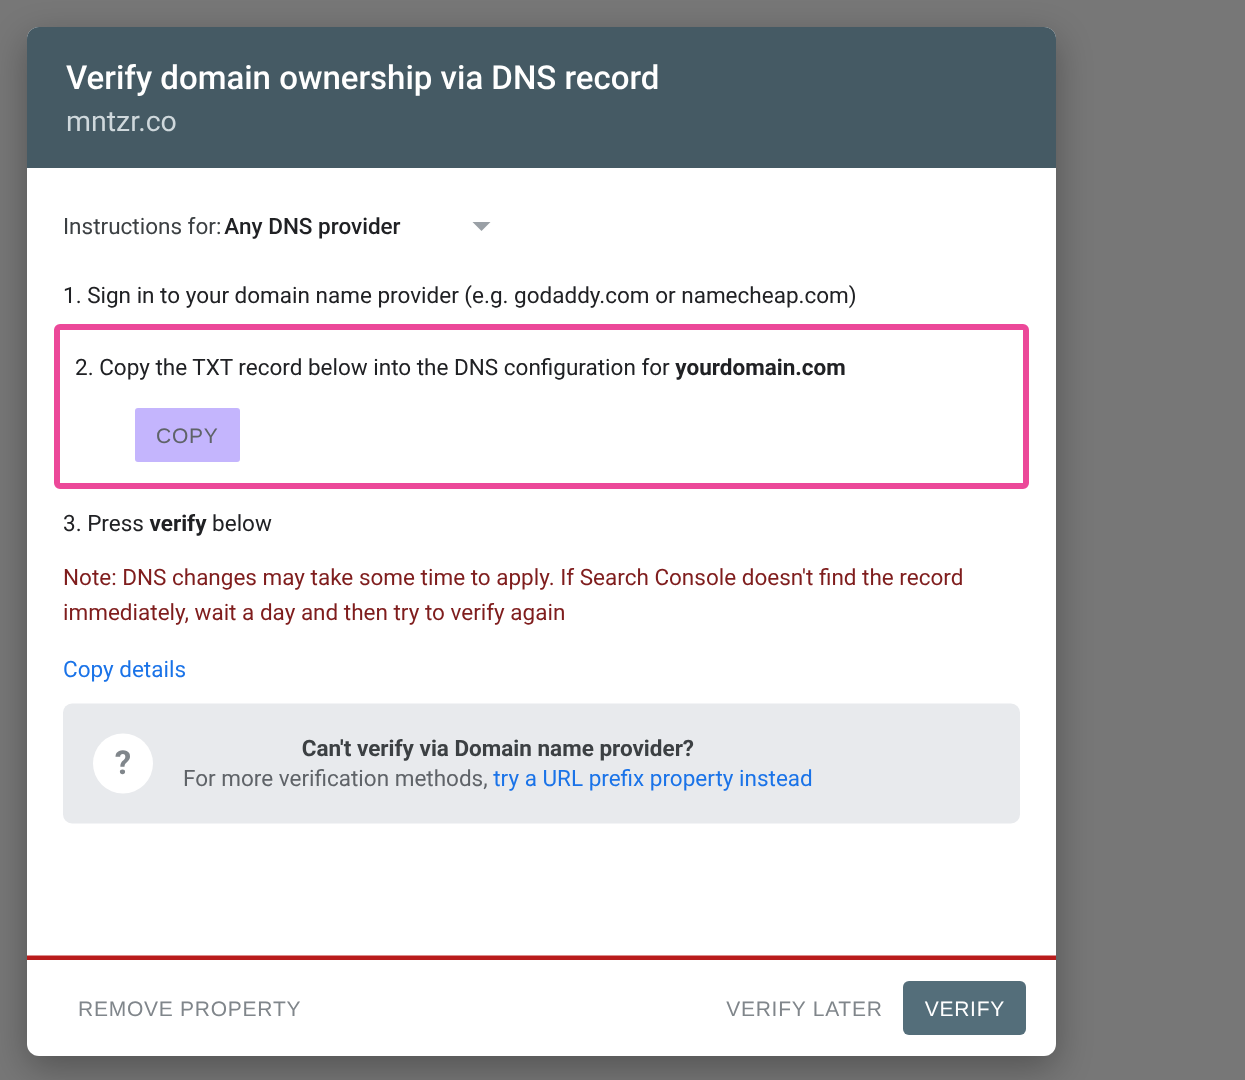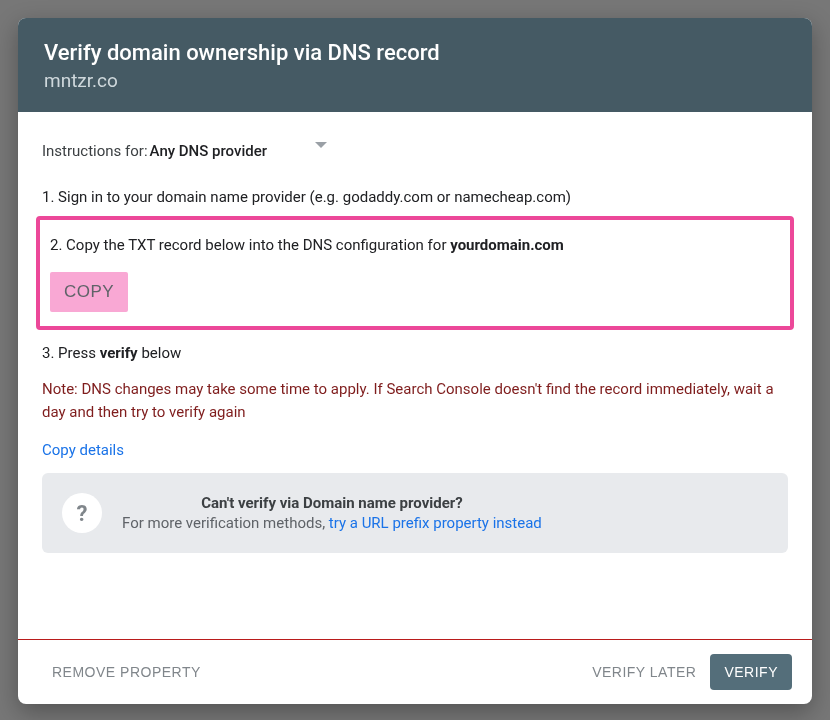--- a/index.html
+++ b/index.html
@@ -9,21 +9,21 @@
     background: #777;
     width: 830px;
     height: 720px;
     overflow: hidden;
     position: relative;
   }
   .dialog {
     position: absolute;
     left: 18px;
     top: 18px;
-    width: 794px;
+    width: 686px;
     height: 686px;
     background: #fff;
     border-radius: 8px;
     box-shadow: 0 8px 24px rgba(0,0,0,0.3);
     display: flex;
     flex-direction: column;
     overflow: hidden;
   }
   .header {
     background: #455a64;
@@ -51,20 +51,21 @@
     display: flex;
     align-items: center;
     margin: 12px 0 28px 0;
   }
   .row-instr .lbl {
     color: #3c4043;
     margin-right: 2px;
   }
   .select {
     display: inline-flex;
+    align-items: center;
     color: #202124;
     font-weight: 500;
     cursor: pointer;
   }
   .select .tri {
     margin-left: 48px;
     width: 0; height: 0;
     border-left: 6px solid transparent;
     border-right: 6px solid transparent;
     border-top: 6px solid #9aa0a6;
@@ -88,29 +89,30 @@
   .txt-value {
     flex: 1;
     font-size: 15px;
     color: #9aa0a6;
     border-bottom: 1px solid #dadce0;
     padding: 4px 0 6px 0;
     white-space: nowrap;
     overflow: hidden;
   }
   .copy-btn {
-    background: #f9a8d4;
+    background: #c4b5fd;
     color: #5f6368;
-    font-size: 17px;
+    font-size: 14px;
     font-weight: 500;
     letter-spacing: 0.5px;
     padding: 10px 14px;
     border-radius: 2px;
     cursor: pointer;
     border: none;
+    margin-left: 40px;
   }
   .note {
     color: #7f1d1d;
     margin: 16px 0 18px 0;
     line-height: 1.5;
   }
   .link {
     color: #1a73e8;
     cursor: pointer;
   }
@@ -138,21 +140,21 @@
   .alt-title {
     font-weight: 700;
     color: #3c4043;
     text-align: center;
   }
   .alt-sub {
     color: #5f6368;
     margin-top: 2px;
   }
   .footer {
-    border-top: 1px solid #b91c1c;
+    border-top: 3px solid #b91c1c;
     padding: 14px 20px;
     display: flex;
     align-items: center;
   }
   .ftr-btn {
     background: transparent;
     border: none;
     color: #80868b;
     font-size: 14px;
     font-weight: 500;

